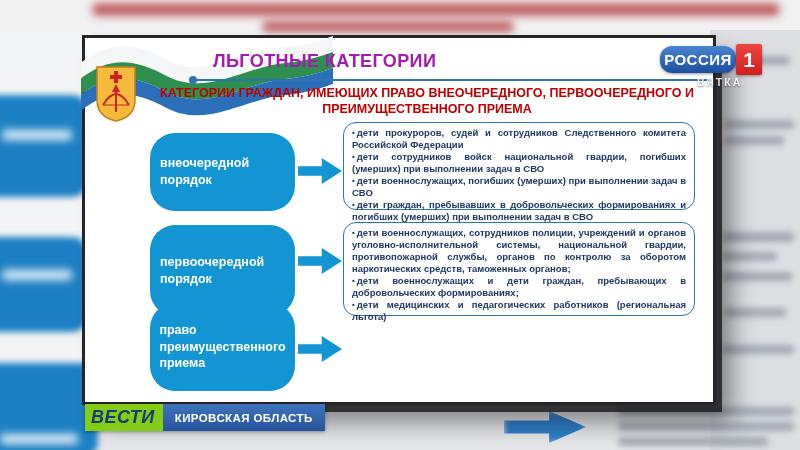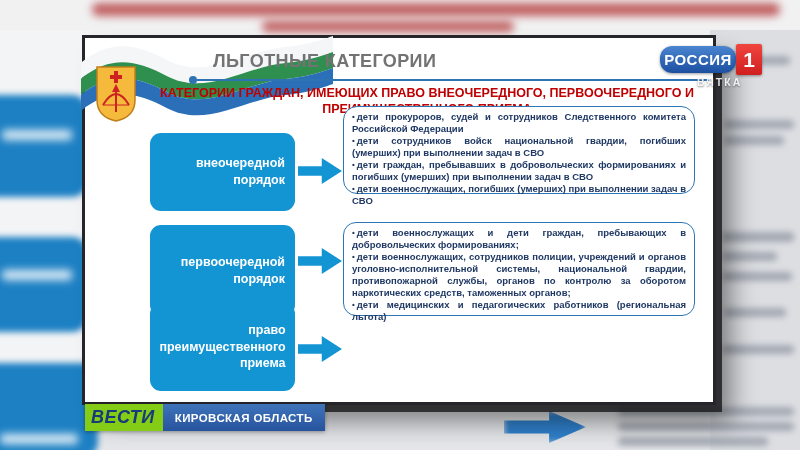--- a/index.html
+++ b/index.html
@@ -23,48 +23,48 @@
   
   .slide {
     position:absolute; left:85px; top:38px; width:628px; height:364px; background:#ffffff;
     box-shadow:0 0 0 3px #26262a, 9px 10px 0 rgba(25,25,28,.8), 18px 20px 24px rgba(0,0,0,.45);
     z-index:2;
   }
   .flag-svg { position:absolute; left:-4px; top:-2px; width:252px; height:80px; }
   .coat-svg { position:absolute; left:8px; top:26px; width:46px; height:60px; }
   .slide-title {
     position:absolute; left:128px; top:13px; font-size:18px; font-weight:bold;
-    color:#737373; letter-spacing:.4px;
+    color:#a21caf; letter-spacing:.4px;
   }
   .divider-dot  { position:absolute; left:104px; top:38px; width:8px; height:8px; border-radius:50%; background:#2e74b5; }
   .divider-line { position:absolute; left:112px; right:4px; top:41px; height:2px; background:#2e74b5; }
   .slide-subtitle {
     position:absolute; left:64px; right:8px; top:47px; text-align:center;
     font-size:12.5px; font-weight:bold; color:#c00000; line-height:1.3;
   }
   .cat-box {
-    position:absolute; left:65px; width:145px; background:#1495d3; border-radius:11px;
-    display:flex; align-items:center; justify-content:center; text-align:right;
+    position:absolute; left:65px; width:145px; background:#1495d3; border-radius:25px;
+    display:flex; align-items:center; justify-content:center; text-align:left;
     color:#ffffff; font-weight:bold; font-size:12.5px; line-height:1.35; padding:4px 10px; box-sizing:border-box;
   }
   .cat-box.b1 { top:95px;  height:78px; }
   .cat-box.b2 { top:187px; height:91px; }
   .cat-box.b3 { top:265px; height:88px; }
   .arrow {
     position:absolute; left:213px; width:44px; height:26px; background:#1495d3;
     clip-path:polygon(0 32%, 54% 32%, 54% 0, 100% 50%, 54% 100%, 54% 68%, 0 68%);
   }
   .arrow.a1 { top:120px; } .arrow.a2 { top:210px; } .arrow.a3 { top:298px; }
   .info-box {
     position:absolute; left:258px; width:352px; box-sizing:border-box;
     border:1.6px solid #2e75b6; border-radius:13px; background:#ffffff;
     padding:4px 8px; color:#1f3864; font-weight:bold; font-size:9.5px;
     line-height:1.26; text-align:justify;
   }
-  .info-box.i1 { top:68px;  height:88px;border-radius:14px; }
+  .info-box.i1 { top:84px;  height:88px; }
   .info-box.i2 { top:184px; height:94px; }
   .info-box.i3 { top:287px; height:66px; display:flex; align-items:center; }
   .bullet::before { content:"\2022"; font-size:8px; margin-right:2px; position:relative; top:-1px; }
   
   .ch-logo { position:absolute; left:660px; top:44px; z-index:3; display:flex; align-items:flex-start; }
   .ch-blue {
     width:76px; height:27px; margin-top:2px; background:linear-gradient(180deg,#4a85d0,#1c4fa0);
     color:#fff; font-weight:bold; font-size:15px; letter-spacing:.5px;
     display:flex; align-items:center; justify-content:center; border-radius:12px;
     box-shadow:0 1px 3px rgba(0,0,0,.4);
@@ -145,29 +145,29 @@
     <div class="divider-dot"></div>
     <div class="divider-line"></div>
 
     <div class="slide-subtitle">КАТЕГОРИИ ГРАЖДАН, ИМЕЮЩИХ ПРАВО ВНЕОЧЕРЕДНОГО, ПЕРВООЧЕРЕДНОГО И ПРЕИМУЩЕСТВЕННОГО ПРИЕМА</div>
 
     <div class="cat-box b1">внеочередной порядок</div>
     <div class="arrow a1"></div>
     <div class="info-box i1">
       <div class="bullet">дети прокуроров, судей и сотрудников Следственного комитета Российской Федерации</div>
       <div class="bullet">дети сотрудников войск национальной гвардии, погибших (умерших) при выполнении задач в СВО</div>
+      <div class="bullet">дети военнослужащих, погибших (умерших) при выполнении задач в СВО</div>
       <div class="bullet">дети граждан, пребывавших в добровольческих формированиях и погибших (умерших) при выполнении задач в СВО</div>
-      <div class="bullet">дети военнослужащих, погибших (умерших) при выполнении задач в СВО</div>
     </div>
 
     <div class="cat-box b2">первоочередной порядок</div>
     <div class="arrow a2"></div>
     <div class="info-box i2">
+      <div class="bullet">дети военнослужащих, сотрудников полиции, учреждений и органов уголовно-исполнительной системы, национальной гвардии, противопожарной службы, органов по контролю за оборотом наркотических средств, таможенных органов;</div>
       <div class="bullet">дети военнослужащих и дети граждан, пребывающих в добровольческих формированиях;</div>
-      <div class="bullet">дети военнослужащих, сотрудников полиции, учреждений и органов уголовно-исполнительной системы, национальной гвардии, противопожарной службы, органов по контролю за оборотом наркотических средств, таможенных органов;</div>
       <div class="bullet">дети медицинских и педагогических работников (региональная льгота)</div>
     </div>
 
     <div class="cat-box b3">право преимущественного приема</div>
     <div class="arrow a3"></div>
   </div>
 
   <div class="ch-logo">
     <div class="ch-blue">РОССИЯ</div>
     <div class="ch-red">1</div>

